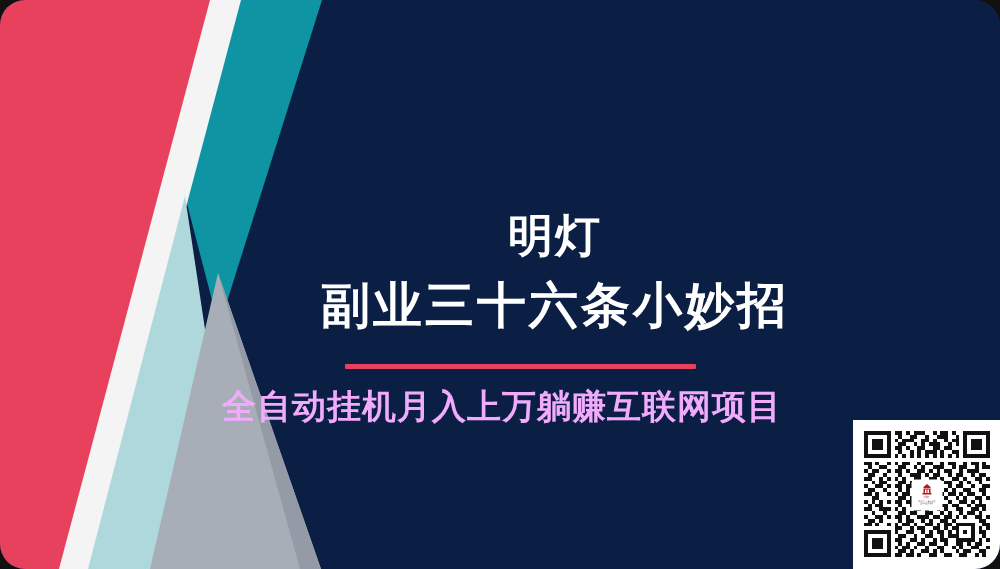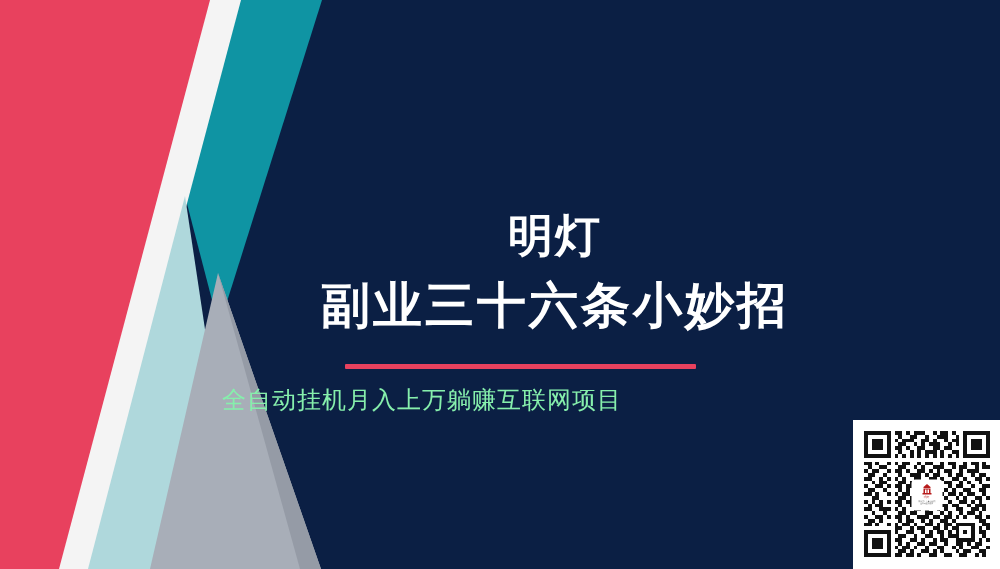--- a/index.html
+++ b/index.html
@@ -11,20 +11,21 @@
   body {
     font-family: "Liberation Sans", "DejaVu Sans", sans-serif;
   }
 
   #slide {
     position: relative;
     width: 1000px;
     height: 569px;
     overflow: hidden;
     background: #0b1f44;
+    border-radius: 25px;
   }
 
   
   .geo {
     position: absolute;
     inset: 0;
     width: 1000px;
     height: 569px;
     pointer-events: none;
   }
@@ -74,24 +75,24 @@
     height: 5px;
     background: #e8415e;
     border-radius: 1px;
   }
 
   .subtitle {
     position: absolute;
     left: 222px;
     top: 384px;
     width: 620px;
-    color: #86efac;
-    font-size: 24px;
+    color: #f0abfc;
+    font-size: 34px;
     line-height: 1.33;
-    font-weight: 400;
+    font-weight: 700;
     letter-spacing: 1px;
     text-align: left;
   }
 
   
   .qr-wrap {
     position: absolute;
     left: 853px;
     top: 420px;
     width: 147px;

